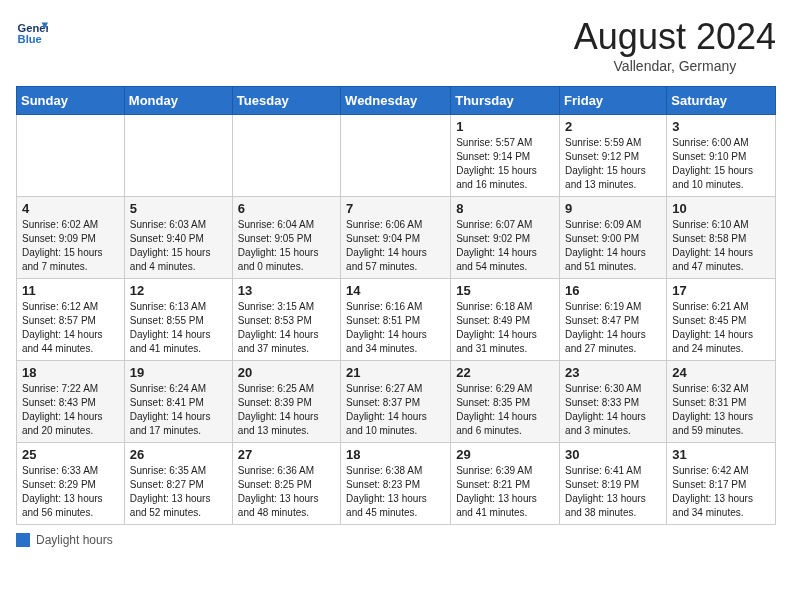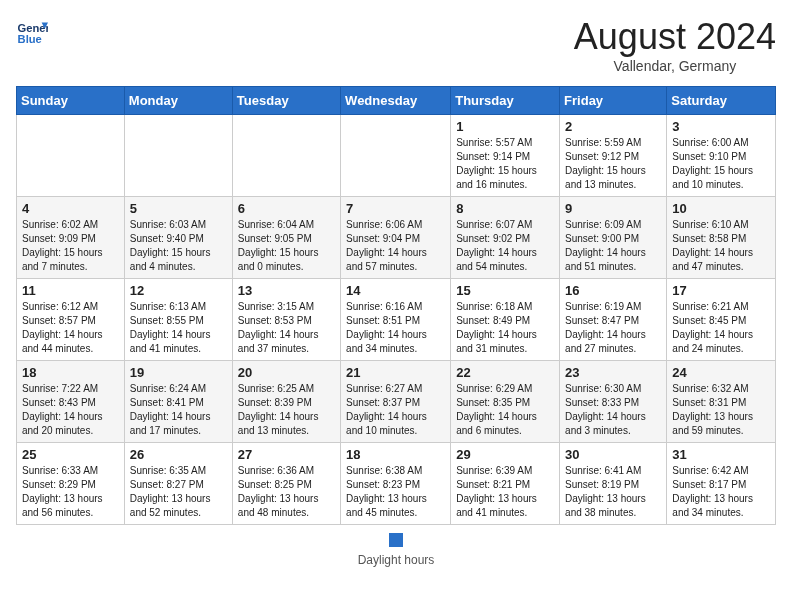--- a/index.html
+++ b/index.html
@@ -73,21 +73,20 @@
       color: #222;
     }
     .empty { background: #fff !important; }
     .footer {
       margin-top: 8px;
       font-size: 12px;
       color: #555;
       display: flex;
       align-items: center;
       gap: 6px;
-      flex-direction: column;
     }
     .footer-box {
       width: 14px; height: 14px;
       background: #2970c8;
       display: inline-block;
     }
   </style>
 </head>
 <body>
 

